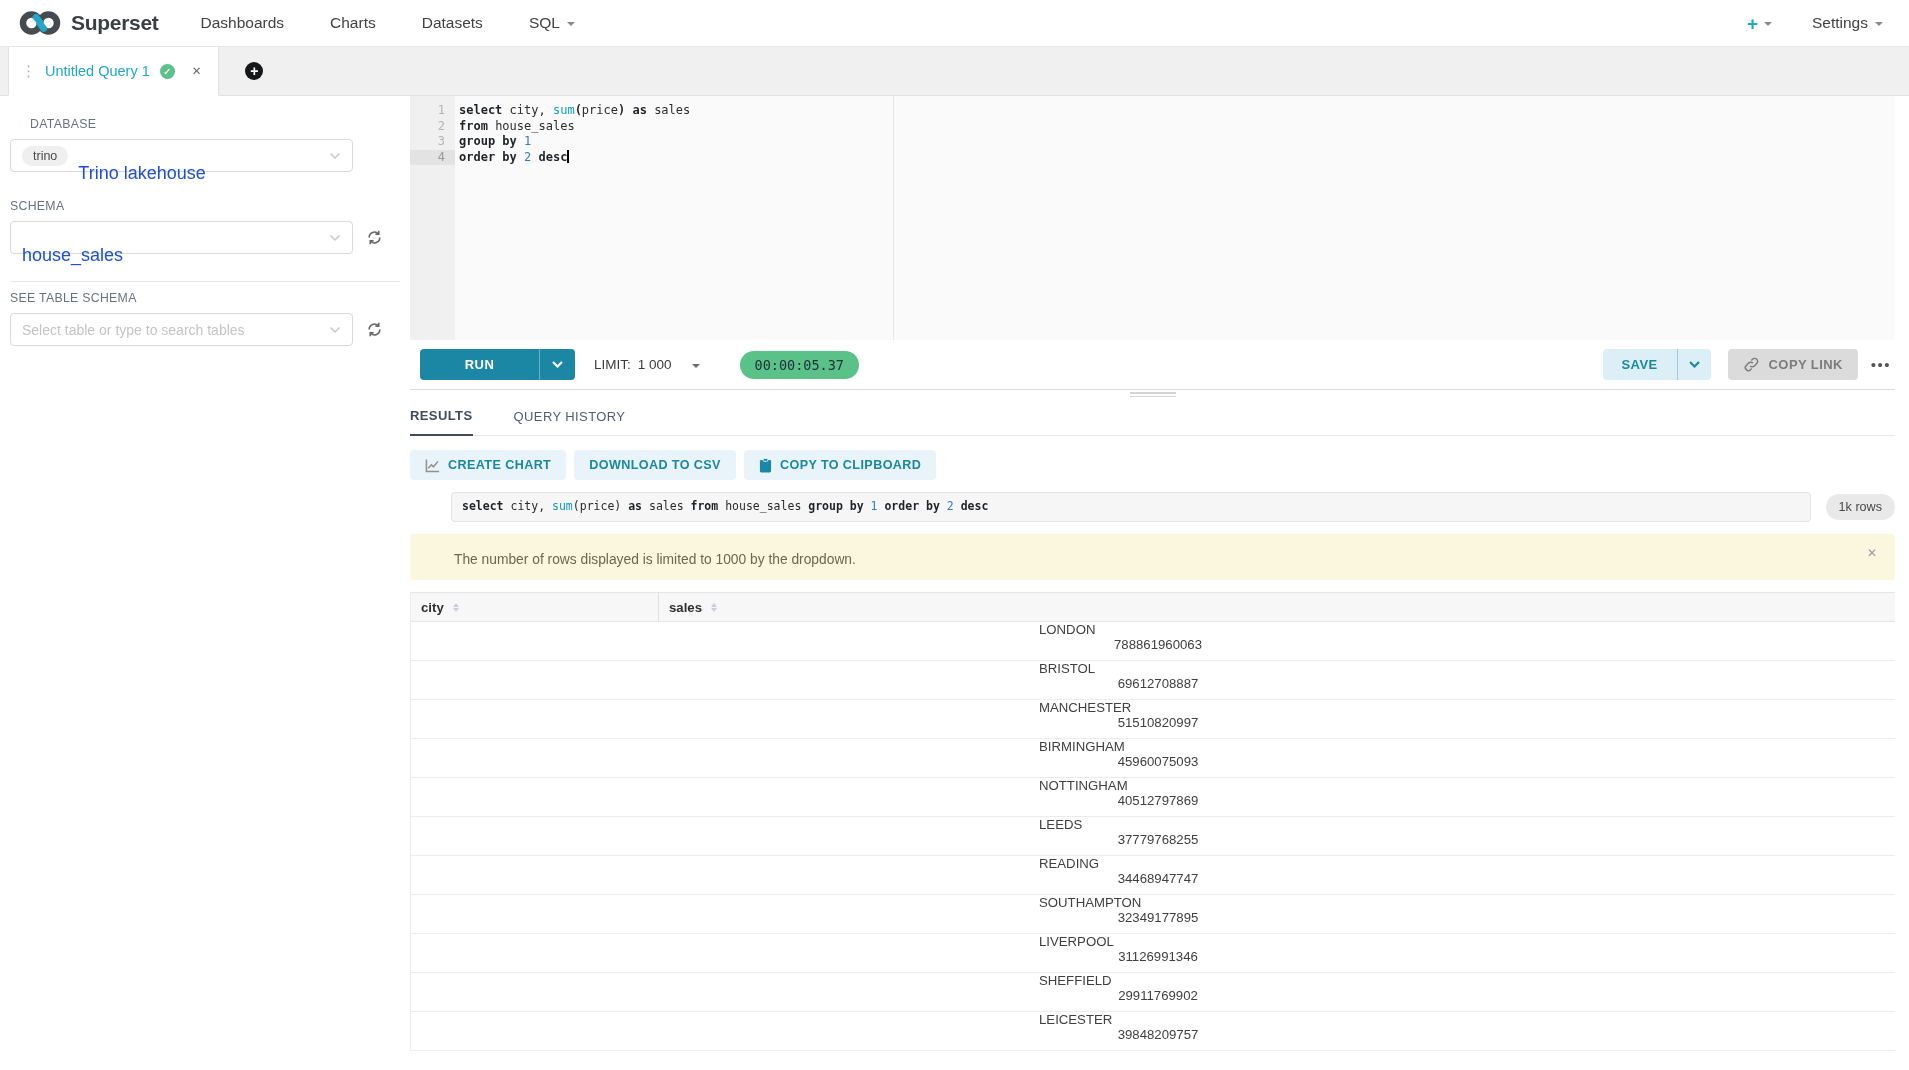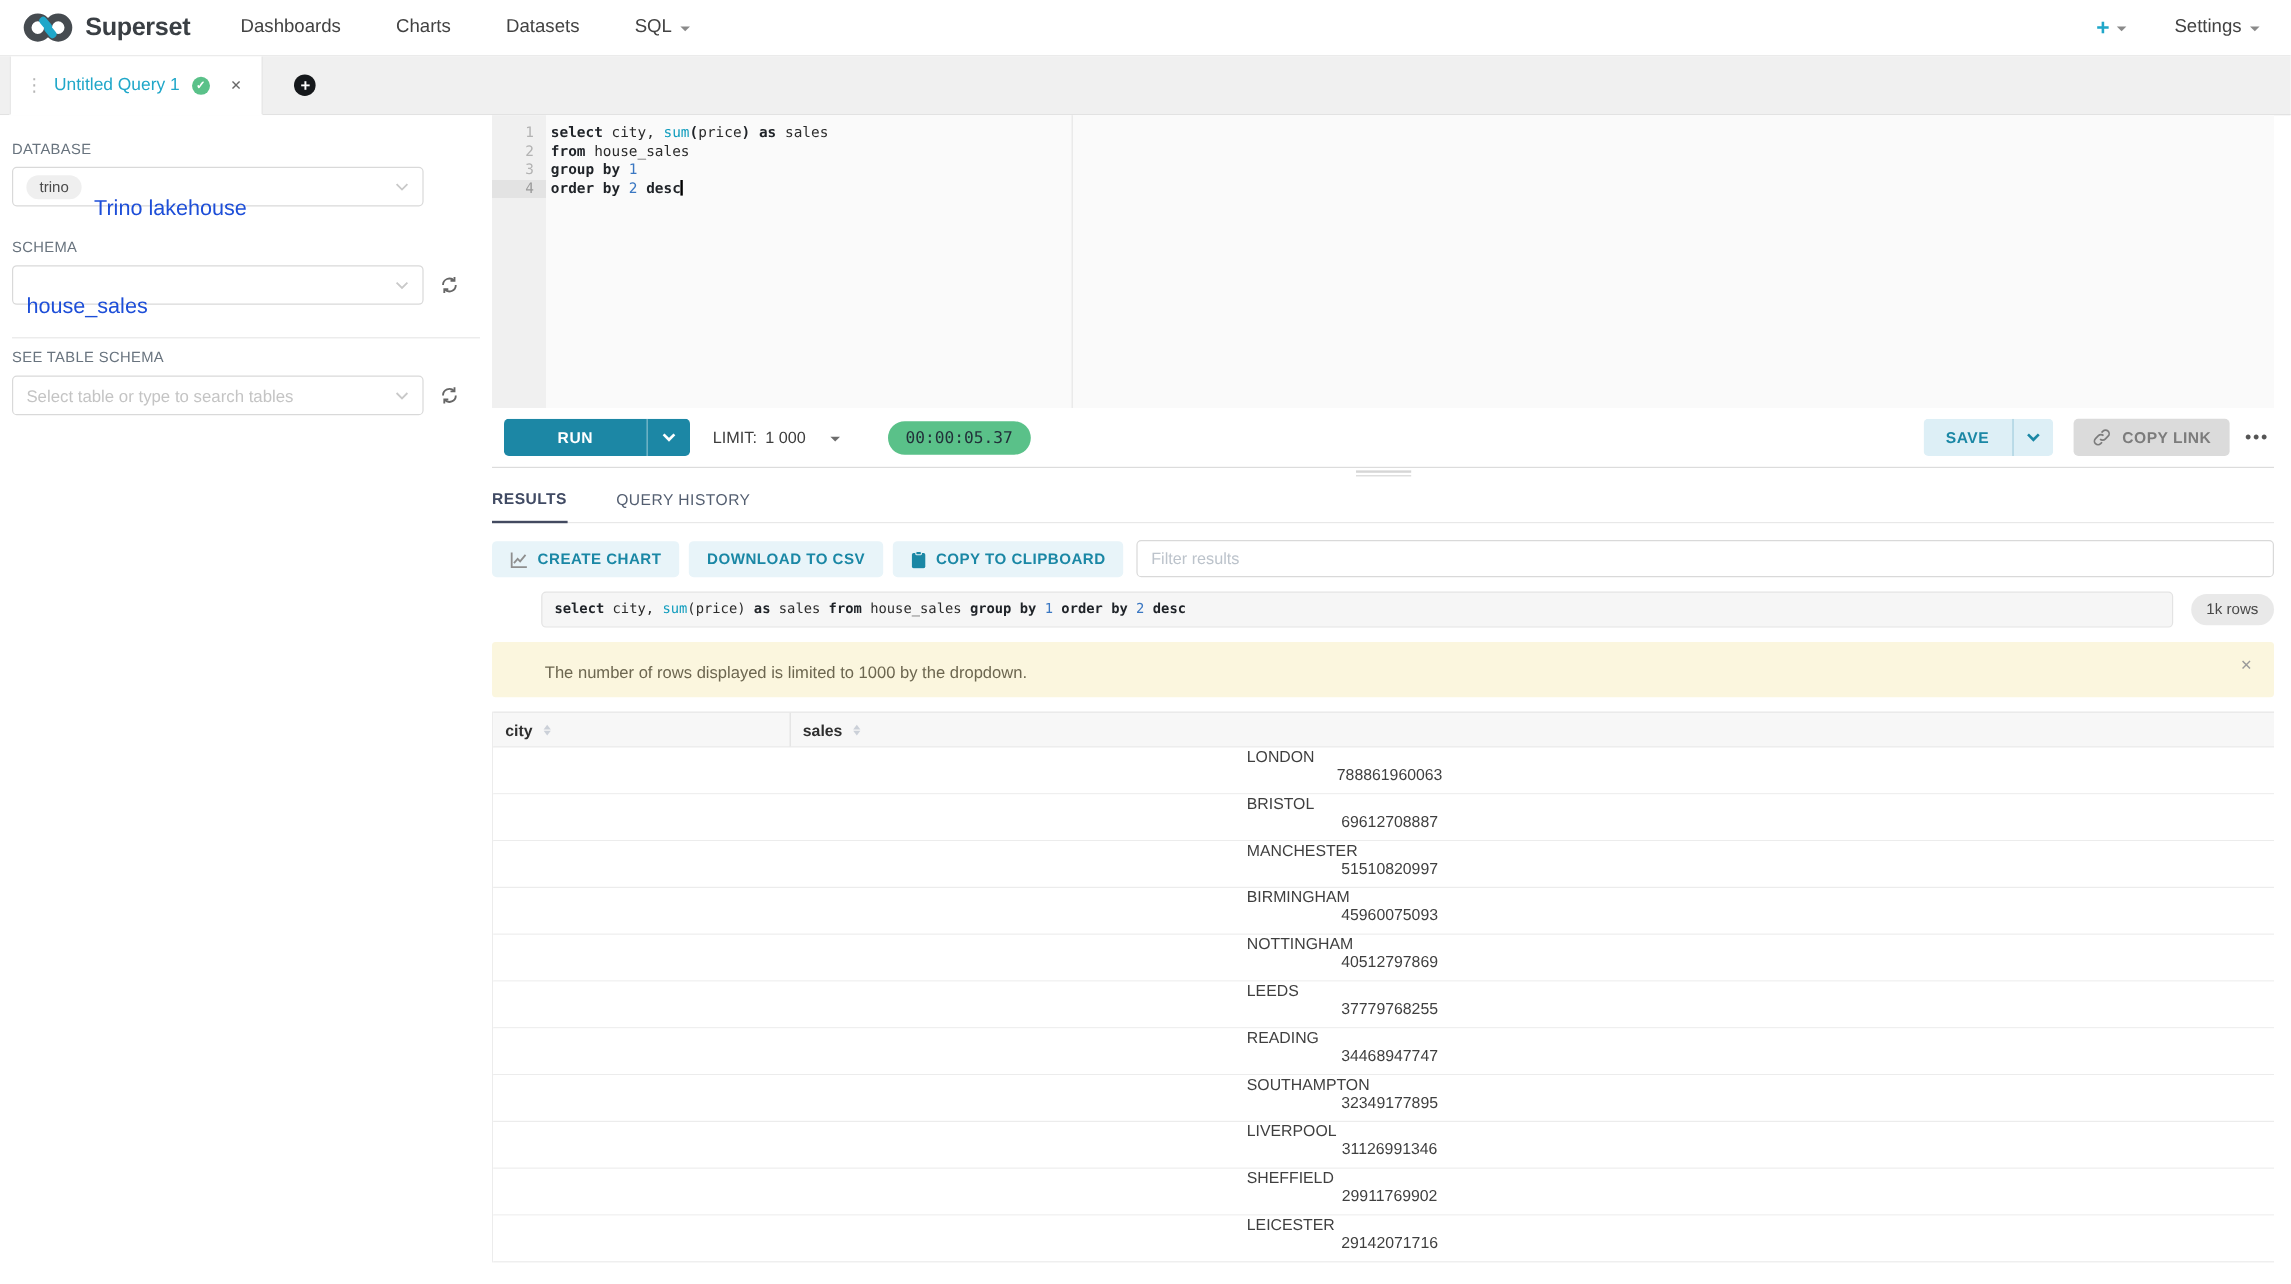--- a/index.html
+++ b/index.html
@@ -33,21 +33,21 @@
                margin-left:10px; }
   .tab-close { margin-left:17px; color:#686868; font-size:11.5px; cursor:pointer; }
   .add-tab { width:18px; height:18px; border-radius:50%; background:#15181b; color:#fff; font-size:14px;
              font-weight:700; display:flex; align-items:center; justify-content:center; align-self:center;
              margin-left:26px; cursor:pointer; line-height:1; padding-bottom:1px; }
 
   
   .main { display:flex; height:974px; }
   .sidebar { width:410px; padding:0 0 0 10px; background:#fff; flex:none; }
   .side-label { font-size:12.3px; color:#68737e; letter-spacing:0.3px; }
-  .lbl-database { margin-top:21px; }
+  .lbl-database { margin-top:21px;margin-left:20px; }
   .lbl-schema { margin-top:27px; }
   .lbl-table { margin-top:9px; }
   .select-row { display:flex; align-items:center; margin-top:8px; }
   .select { width:343px; height:33px; border:1px solid #d9d9d9; border-radius:4px; background:#fff;
             display:flex; align-items:center; padding:0 11px; cursor:pointer; }
   .select .value { font-size:18px; color:#1d4ed8;margin-top:35px; }
   .select .placeholder { font-size:14px; color:#c4c4c4; }
   .select .chev { margin-left:auto; }
   .badge-pill { background:#efefef; border-radius:12px; padding:3px 11px; font-size:12.5px; color:#4a4a4a;
                 margin-right:10px; }
@@ -329,21 +329,20 @@
           <div class="action-btn">
             <span>DOWNLOAD TO CSV</span>
           </div>
           <div class="action-btn">
             <svg width="13" height="15" viewBox="0 0 14 16">
               <rect x="1" y="2" width="12" height="13.5" rx="1.5" fill="#1a87a5"></rect>
               <rect x="4.5" y="0.5" width="5" height="3" rx="1" fill="#1a87a5" stroke="#e8f4f9" stroke-width="1"></rect>
             </svg>
             <span>COPY TO CLIPBOARD</span>
           </div>
-          <input class="filter-input" type="text" placeholder="Filter results" style="">
         </div>
 
         <div class="preview-row">
           <div class="preview-box">
             <div class="code-line"><span class="sql-kw">select</span><span class="sql-pl"> city, </span><span class="sql-fn">sum</span><span class="sql-pl">(price) </span><span class="sql-kw">as</span><span class="sql-pl"> sales </span><span class="sql-kw">from</span><span class="sql-pl"> house_sales </span><span class="sql-kw">group by</span><span class="sql-pl"> </span><span class="sql-num">1</span><span class="sql-pl"> </span><span class="sql-kw">order by</span><span class="sql-pl"> </span><span class="sql-num">2</span><span class="sql-pl"> </span><span class="sql-kw">desc</span></div>
           </div>
           <span class="rows-badge">1k rows</span>
         </div>
 
         <div class="alert">
@@ -404,21 +403,21 @@
               <div class="tr">
                 <div class="td c0">LIVERPOOL</div>
                 <div class="td c1">31126991346</div>
               </div>
               <div class="tr">
                 <div class="td c0">SHEFFIELD</div>
                 <div class="td c1">29911769902</div>
               </div>
               <div class="tr">
                 <div class="td c0">LEICESTER</div>
-                <div class="td c1">29142071716</div>
+                <div class="td c1">39848209757</div>
               </div>
             </div>
         </div>
 
       </div>
     </section>
   </div>
 </div>
 
 </body></html>

